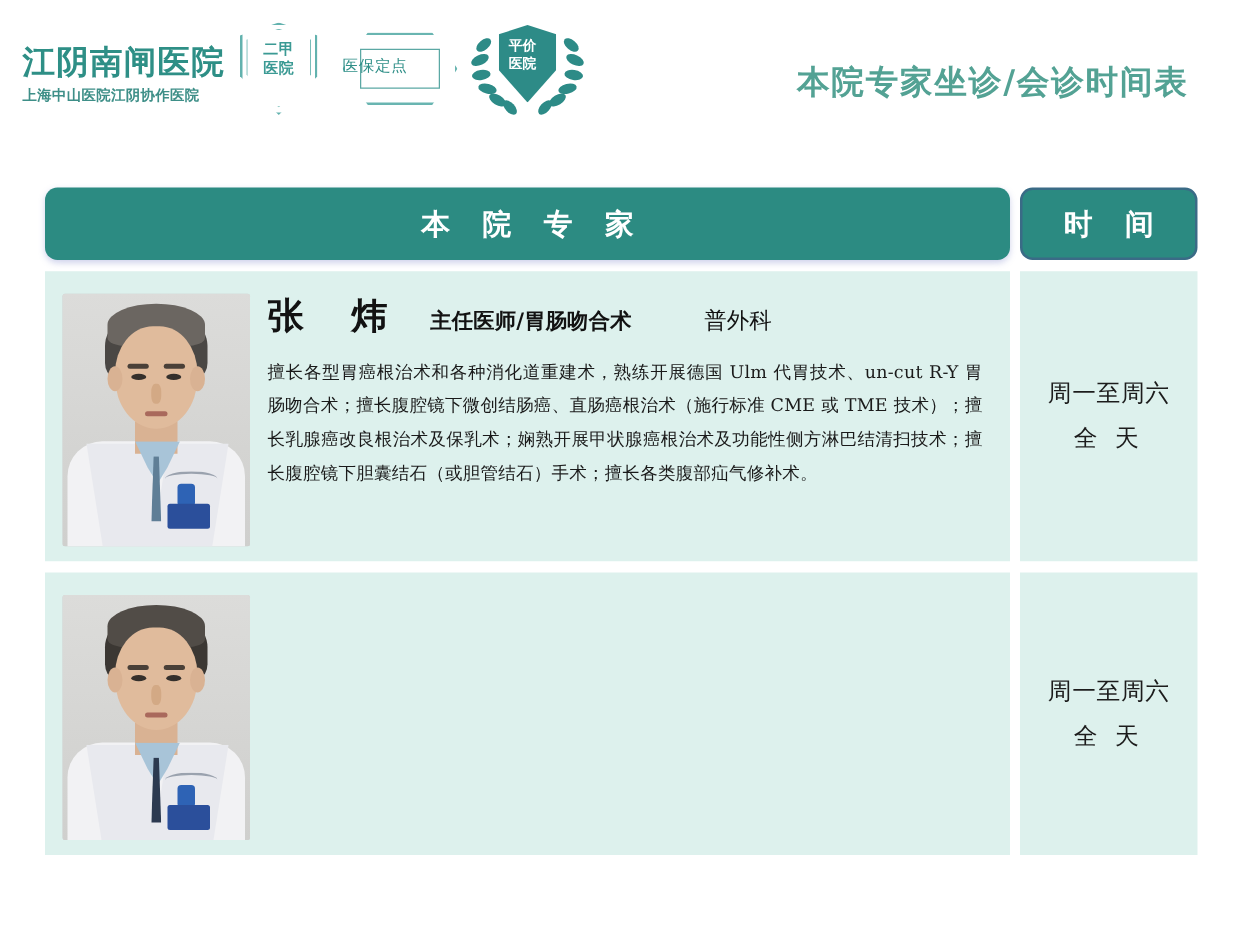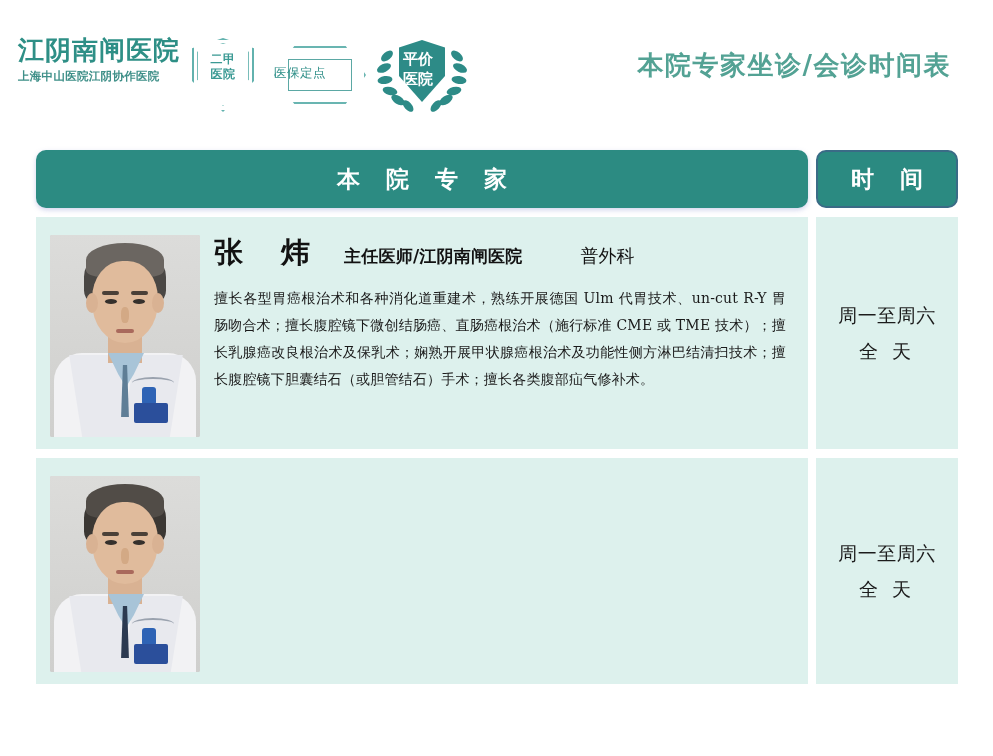--- a/index.html
+++ b/index.html
@@ -43,21 +43,21 @@
     font-size: 11.5px;
     font-weight: 700;
     letter-spacing: 0.3px;
     color: #3e8f88;
     margin-top: 4px;
     white-space: nowrap;
   }
 
   .badges {
     position: absolute;
-    left: 192px; top: 36px;
+    left: 192px; top: 16px;
     width: 260px; height: 82px;
   }
   .badge { position: absolute; }
 
   
   .badge-shield-outline {
     left: 0px; top: 2px;
     width: 62px; height: 74px;
   }
   .shield-outline-bg {
@@ -112,21 +112,21 @@
   .laurel-shield {
     position: absolute; left: 25px; top: 4px;
     width: 46px; height: 62px;
     background: #2d8b87;
     clip-path: polygon(50% 0%, 100% 12%, 100% 58%, 50% 100%, 0% 58%, 0% 12%);
   }
   .badge-laurel .btext {
     position: absolute; left: 25px; width: 38px; top: 14px;
     text-align: center;
     font-family: "DejaVu Sans", sans-serif;
-    font-size: 15px; font-weight: 700;
+    font-size: 11px; font-weight: 700;
     color: #ffffff; line-height: 1.3;
   }
   .laurel-svg { position: absolute; left: 0; top: 4px; }
 
   .header-title {
     position: absolute;
     right: 42px; top: 48px;
     font-family: "DejaVu Sans", sans-serif;
     font-size: 26px;
     font-weight: 700;
@@ -379,21 +379,21 @@
               <div class="pnose"></div>
                 <div class="pmouth"></div>
               <div class="plogo"></div>
                 <div class="pbadge2"></div>
                 <div class="pbadge"></div>
             </div>
           </div>
           <div class="info">
             <div class="name-line">
               <span class="doc-name">张  炜</span>
-              <span class="doc-title">主任医师/江阴南闸医院</span>
+              <span class="doc-title">主任医师/胃肠吻合术</span>
               <span class="doc-dept">普外科</span>
             </div>
             <div class="doc-desc">擅长各型胃癌根治术和各种消化道重建术，熟练开展德国 Ulm 代胃技术、un-cut R-Y 胃肠吻合术；擅长腹腔镜下微创结肠癌、直肠癌根治术（施行标准 CME 或 TME 技术）；擅长乳腺癌改良根治术及保乳术；娴熟开展甲状腺癌根治术及功能性侧方淋巴结清扫技术；擅长腹腔镜下胆囊结石（或胆管结石）手术；擅长各类腹部疝气修补术。</div>
           </div>
         </div>
         <div class="cell-time">
           <div class="time-text">
             <span>周一至周六</span><br>
             <span class="tl2">全 天</span>
           </div>

